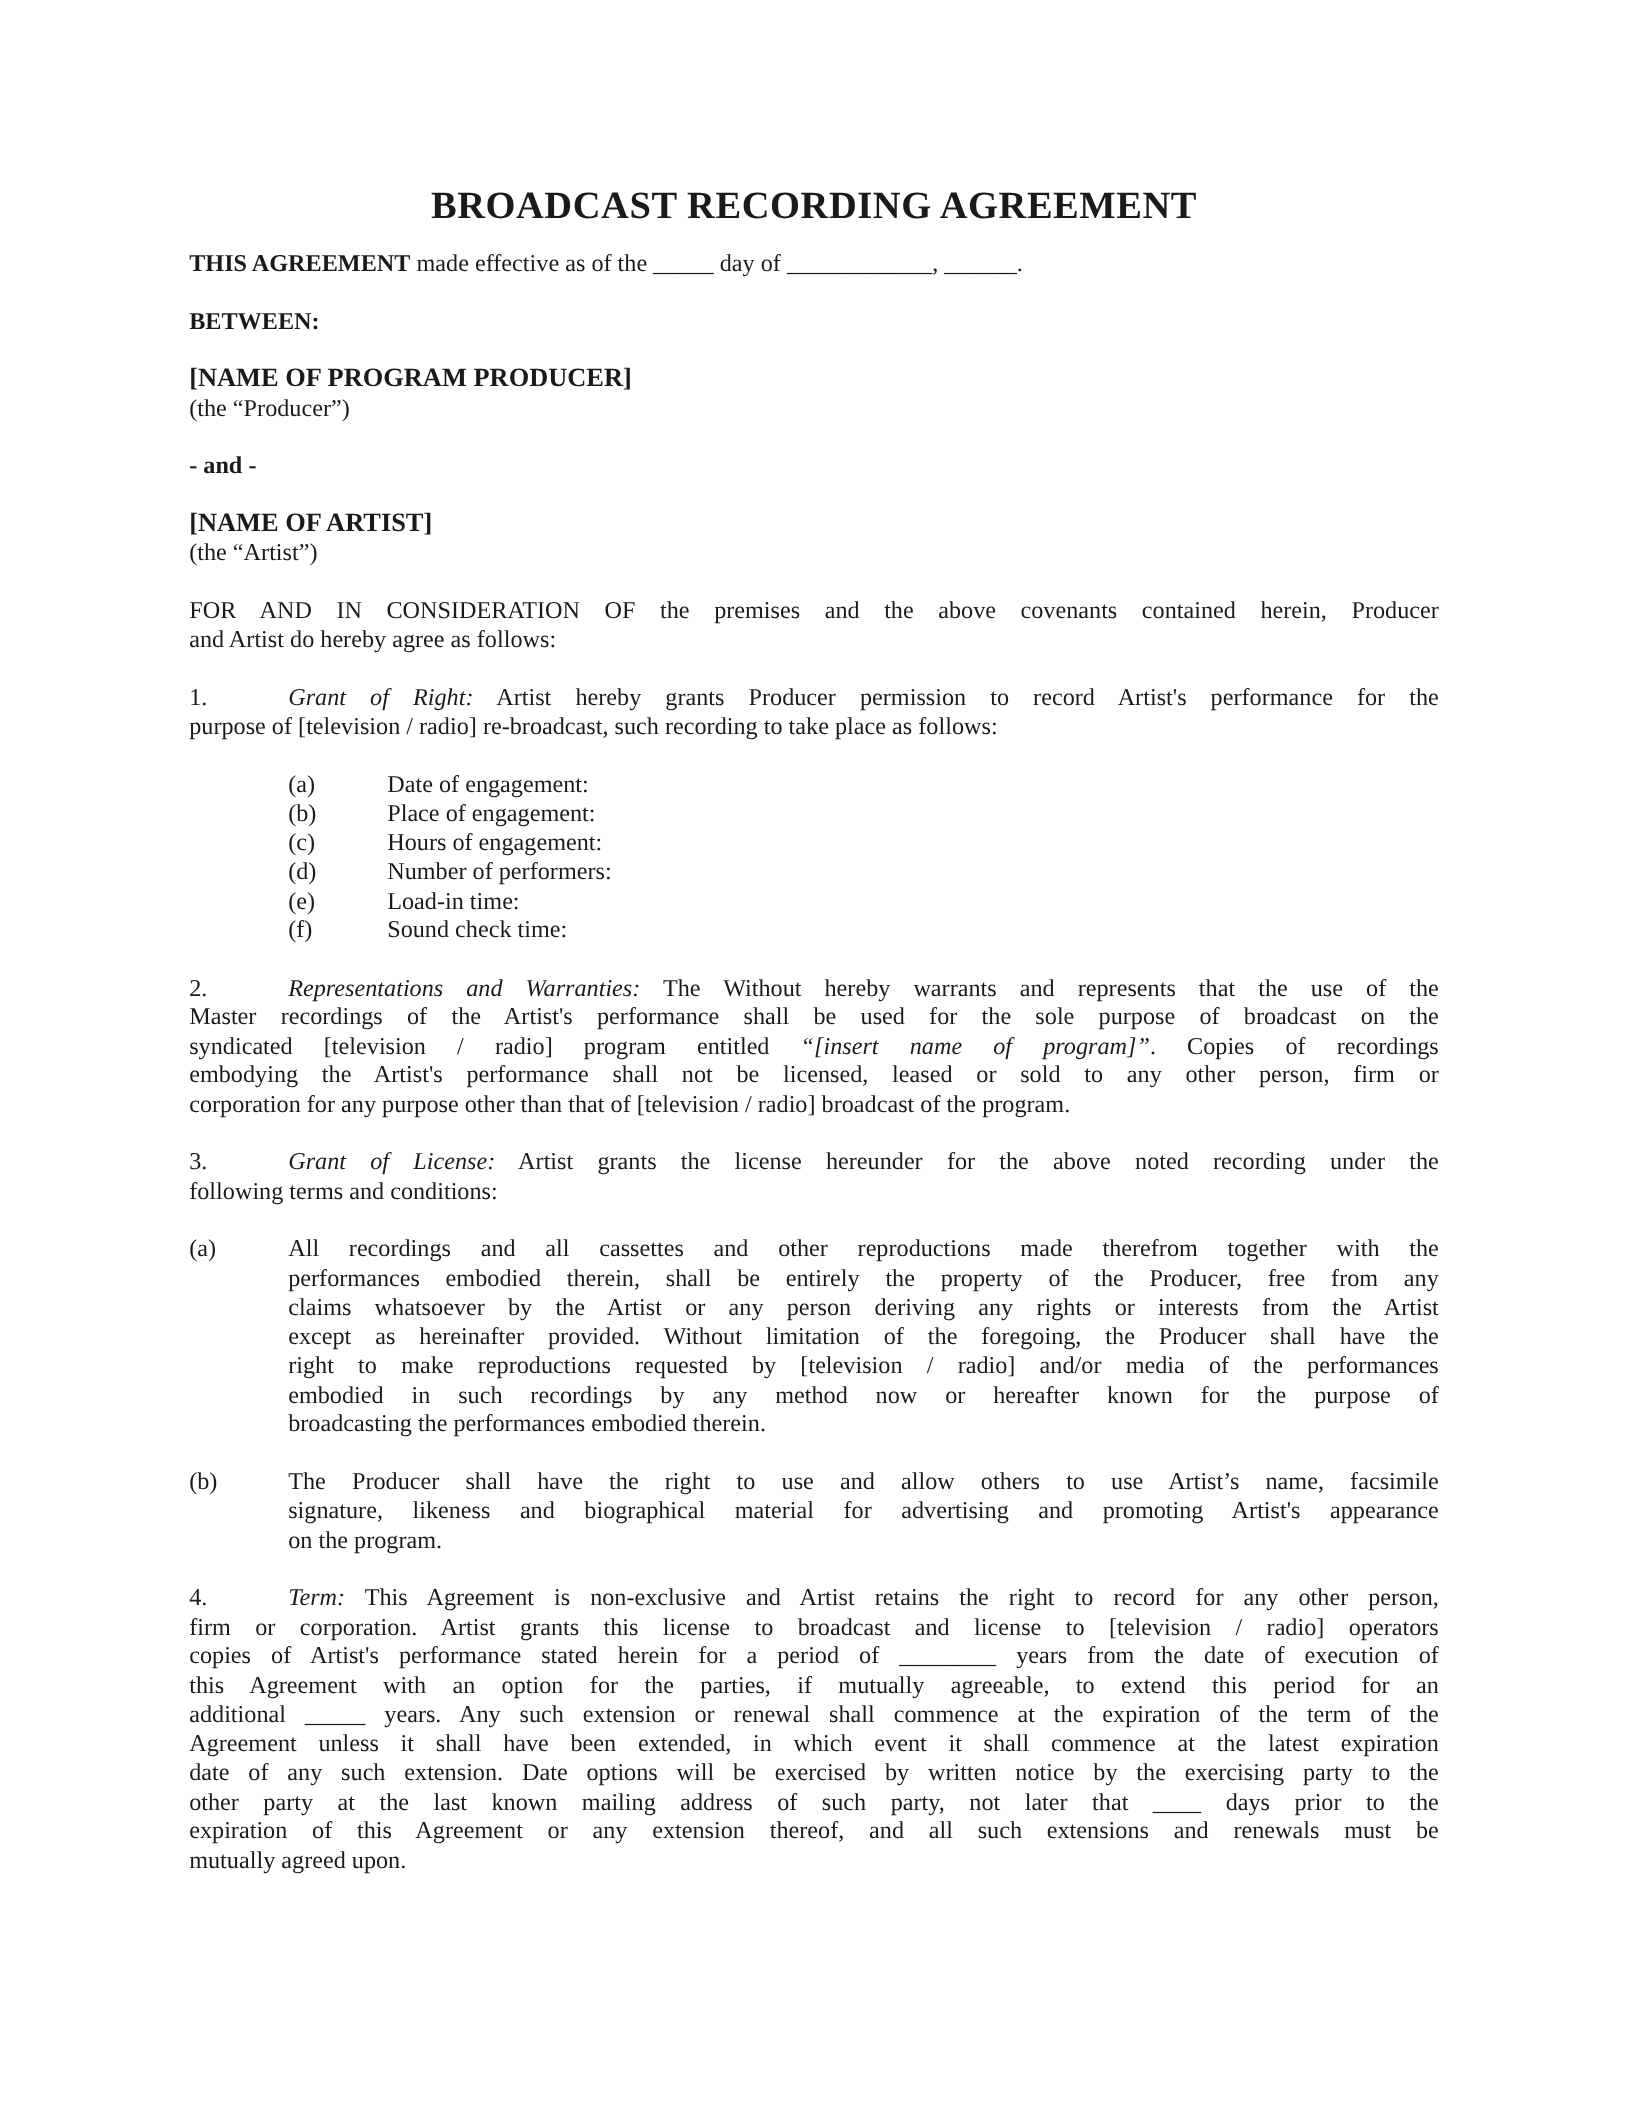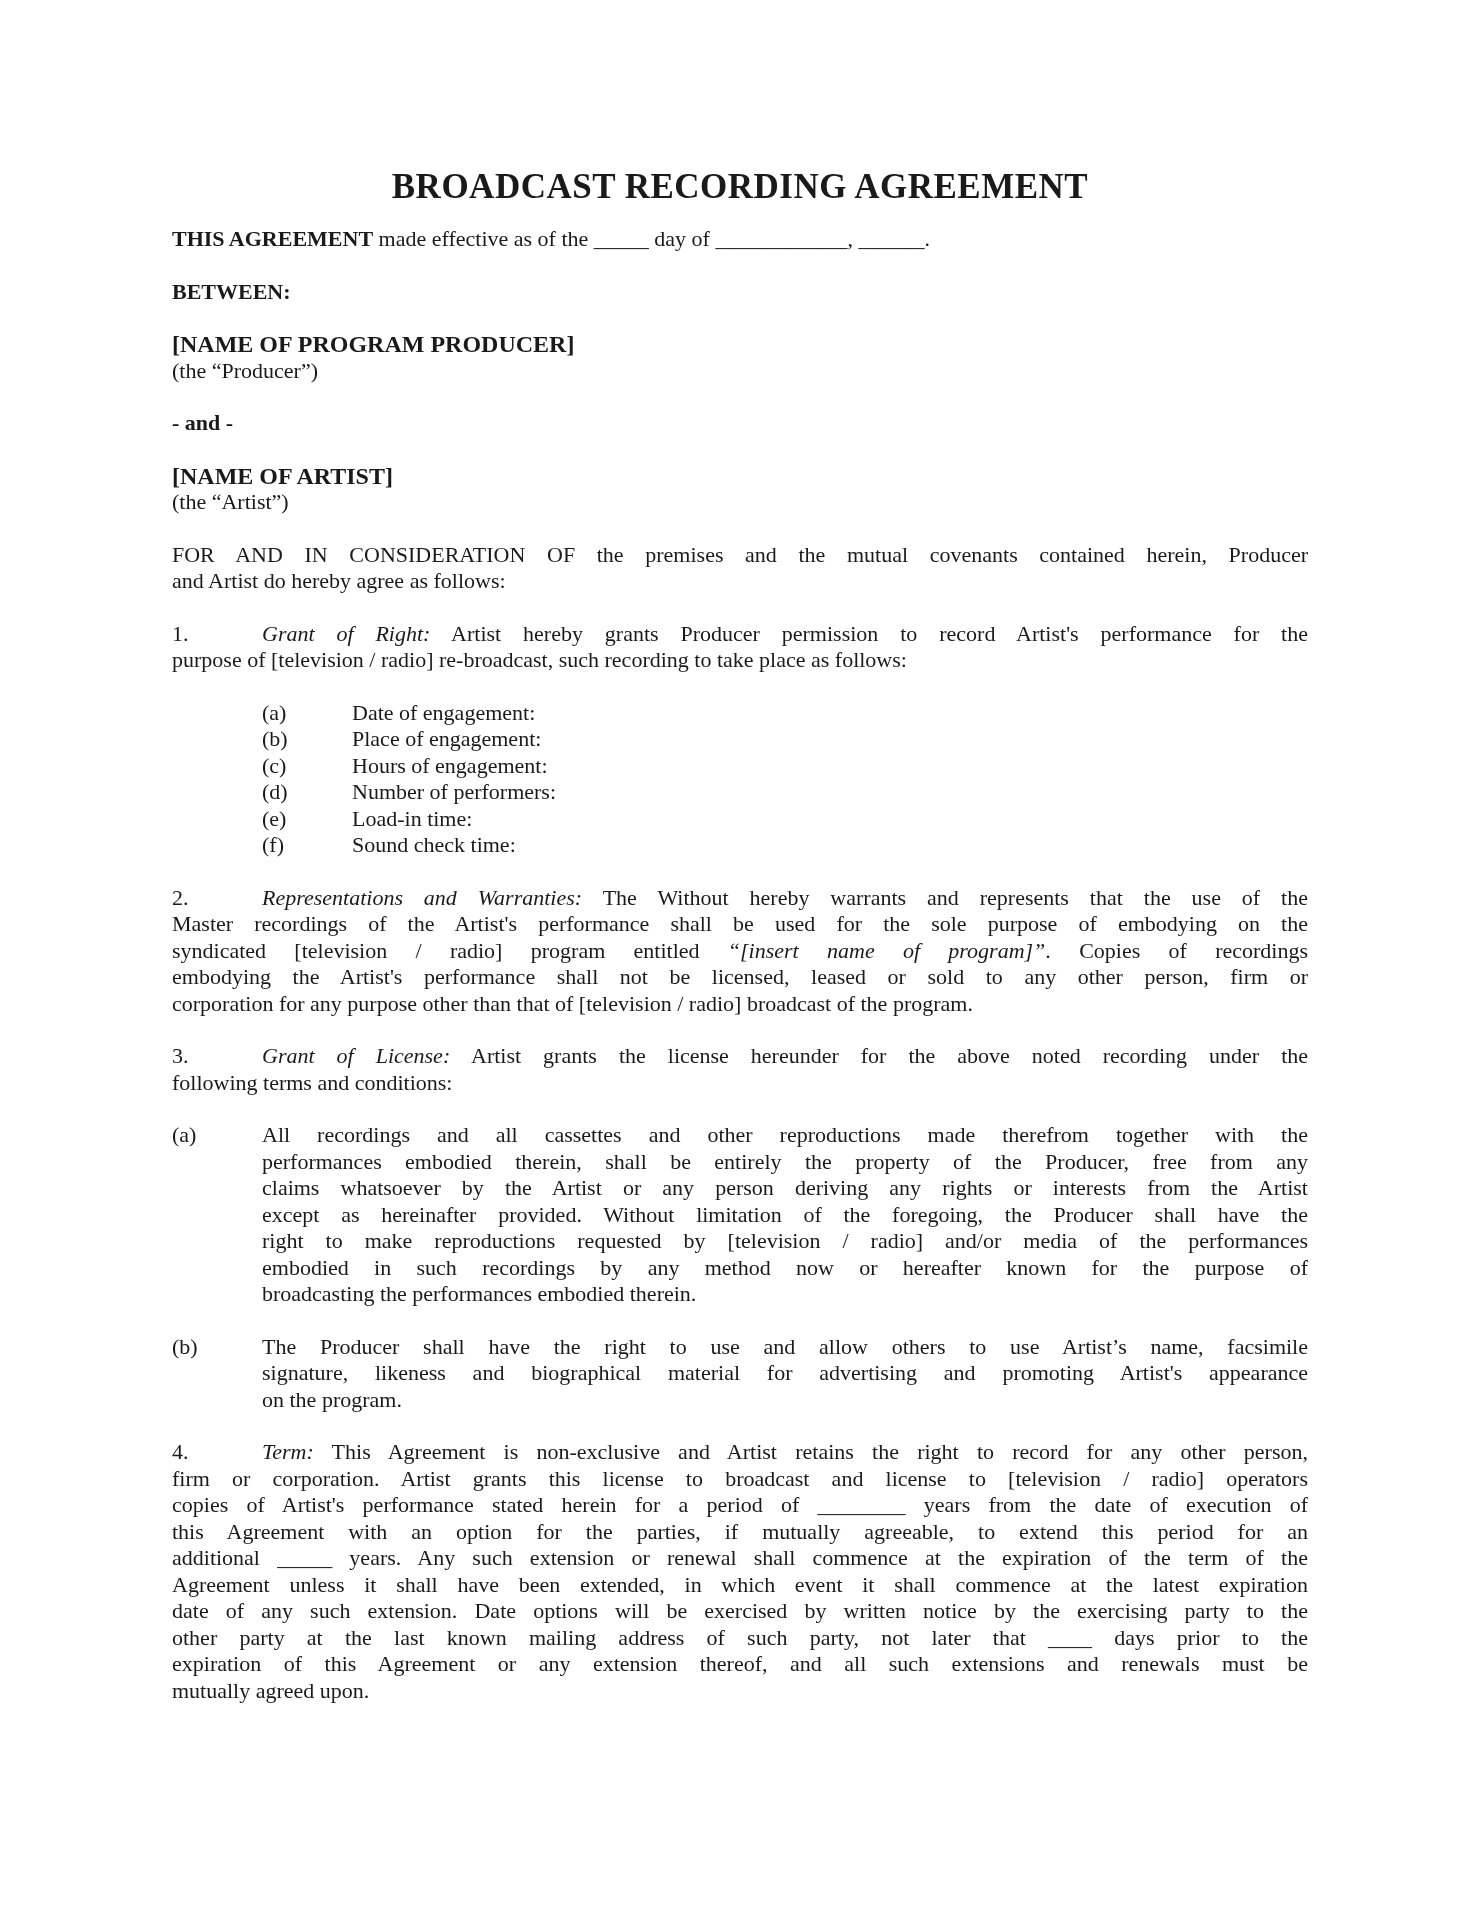--- a/index.html
+++ b/index.html
@@ -68,41 +68,41 @@
 
     <div class="tight center b name">[NAME OF PROGRAM PRODUCER]</div>
     <div class="block center">(the “Producer”)</div>
 
     <div class="block center b">- and -</div>
 
     <div class="tight center b name">[NAME OF ARTIST]</div>
     <div class="block center">(the “Artist”)</div>
 
     <div class="block">
-      <div class="jline">FOR AND IN CONSIDERATION OF the premises and the mutual covenants contained herein, Producer</div>
+      <div class="jline">FOR AND IN CONSIDERATION OF the premises and the above covenants contained herein, Producer</div>
       <div class="jline last">and Artist do hereby agree as follows:</div>
     </div>
 
     <div class="block">
       <div class="jline"><span class="tab">1.</span><span class="i">Grant of Right:</span><span> Artist hereby grants Producer permission to record Artist's performance for the</span></div>
       <div class="jline last">purpose of [television / radio] re-broadcast, such recording to take place as follows:</div>
     </div>
 
     <div class="block list">
       <div class="list-item"><span class="tab">(a)</span><span>Date of engagement:</span></div>
       <div class="list-item"><span class="tab">(b)</span><span>Place of engagement:</span></div>
       <div class="list-item"><span class="tab">(c)</span><span>Hours of engagement:</span></div>
       <div class="list-item"><span class="tab">(d)</span><span>Number of performers:</span></div>
       <div class="list-item"><span class="tab">(e)</span><span>Load-in time:</span></div>
       <div class="list-item"><span class="tab">(f)</span><span>Sound check time:</span></div>
     </div>
 
     <div class="block">
       <div class="jline"><span class="tab">2.</span><span class="i">Representations and Warranties:</span><span> The Without hereby warrants and represents that the use of the</span></div>
-      <div class="jline">Master recordings of the Artist's performance shall be used for the sole purpose of embodying on the</div>
+      <div class="jline">Master recordings of the Artist's performance shall be used for the sole purpose of broadcast on the</div>
       <div class="jline"><span>syndicated [television / radio] program entitled </span><span class="i">“[insert name of program]”</span><span>. Copies of recordings</span></div>
       <div class="jline">embodying the Artist's performance shall not be licensed, leased or sold to any other person, firm or</div>
       <div class="jline last">corporation for any purpose other than that of [television / radio] broadcast of the program.</div>
     </div>
 
     <div class="block">
       <div class="jline"><span class="tab">3.</span><span class="i">Grant of License:</span><span> Artist grants the license hereunder for the above noted recording under the</span></div>
       <div class="jline last">following terms and conditions:</div>
     </div>
 

